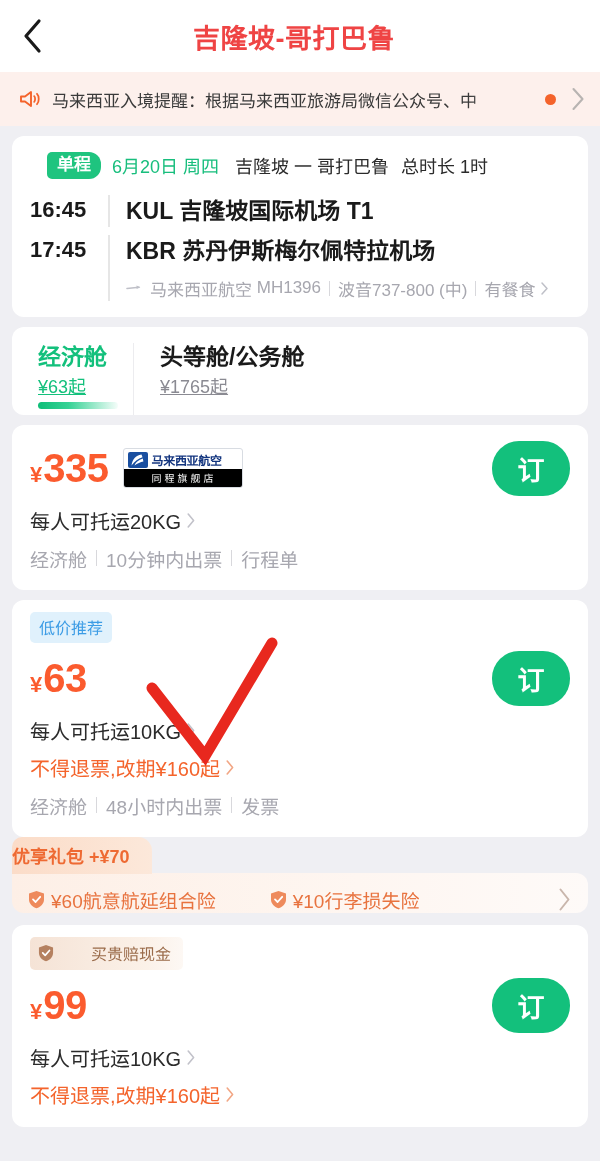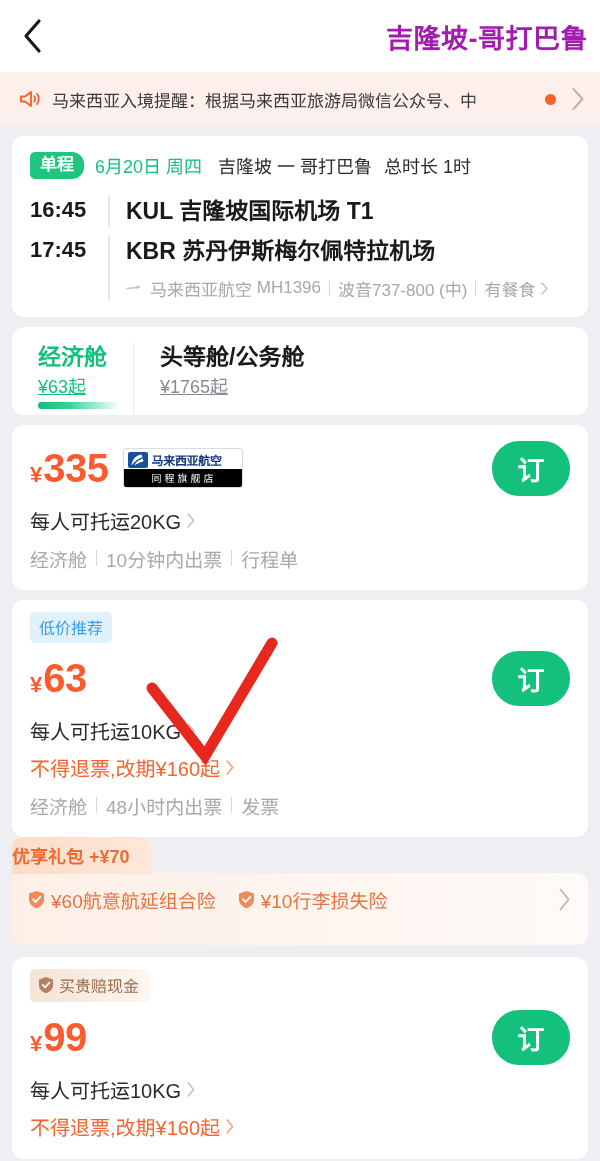--- a/index.html
+++ b/index.html
@@ -31,24 +31,24 @@
     height: 72px;
     display: flex;
     align-items: center;
     justify-content: center;
     cursor: pointer;
   }
   .nav-back svg { display: block; }
   .nav-title {
     position: absolute;
     left: 0; right: 12px;
-    text-align: right;
+    text-align: center;
     font-size: 27px;
     font-weight: bold;
-    color: #a21caf;
+    color: #ef4444;
     letter-spacing: 0.5px;
     pointer-events: none;
   }
 
   
   .notice {
     height: 54px;
     background: #FDF0EC;
     display: flex;
     align-items: center;
@@ -108,20 +108,21 @@
   .flight-card {
     margin: 10px 12px 0;
     border-radius: 12px;
     padding: 16px 18px 14px;
   }
   .trip-line {
     display: flex;
     align-items: flex-start;
     font-size: 18px;
     margin-bottom: 10px;
+    margin-left: 17px;
   }
   .trip-badge {
     background: #1FC47F;
     color: #FFFFFF;
     font-size: 17px;
     font-weight: bold;
     padding: 3px 10px 4px;
     border-radius: 5px 12px 12px 5px;
     margin-right: 11px;
     line-height: 1.15;
@@ -235,20 +236,21 @@
   }
   .tag-guarantee {
     display: inline-flex;
     align-items: center;
     background: linear-gradient(to right, #F5E3D6, #FBF1E8 75%, #FDF8F4);
     color: #9A6B4A;
     font-size: 16px;
     padding: 4px 12px 5px 8px;
     border-radius: 5px;
     margin-bottom: 8px;
+    gap: 32px;
   }
   .tag-guarantee .shield { margin-right: 5px; display: flex; align-items: center; }
 
   .price-row {
     display: flex;
     align-items: center;
     min-height: 46px;
   }
   .price-amount {
     display: flex;
@@ -364,24 +366,25 @@
     padding: 5px 22px 6px 0;
     border-radius: 10px 14px 0 0;
     position: relative;
     z-index: 2;
     margin-left: 0;
   }
   .gift-body {
     background: linear-gradient(to right, #FDEFE6, #FEF6F1 60%, #FEFAF8);
     border-radius: 0 12px 12px 12px;
     margin-top: -1px;
-    padding: 13px 16px 32px;
-    display: flex;
-    align-items: center;
-    cursor: pointer;
+    padding: 13px 16px 0;
+    display: flex;
+    align-items: center;
+    cursor: pointer;
+    gap: 32px;
   }
   .gift-item {
     display: flex;
     align-items: center;
     font-size: 19px;
     color: #E8733F;
     margin-right: 22px;
   }
   .gift-item .shield { margin-right: 6px; display: flex; align-items: center; }
   .gift-arrow { margin-left: auto; display: flex; align-items: center; }

